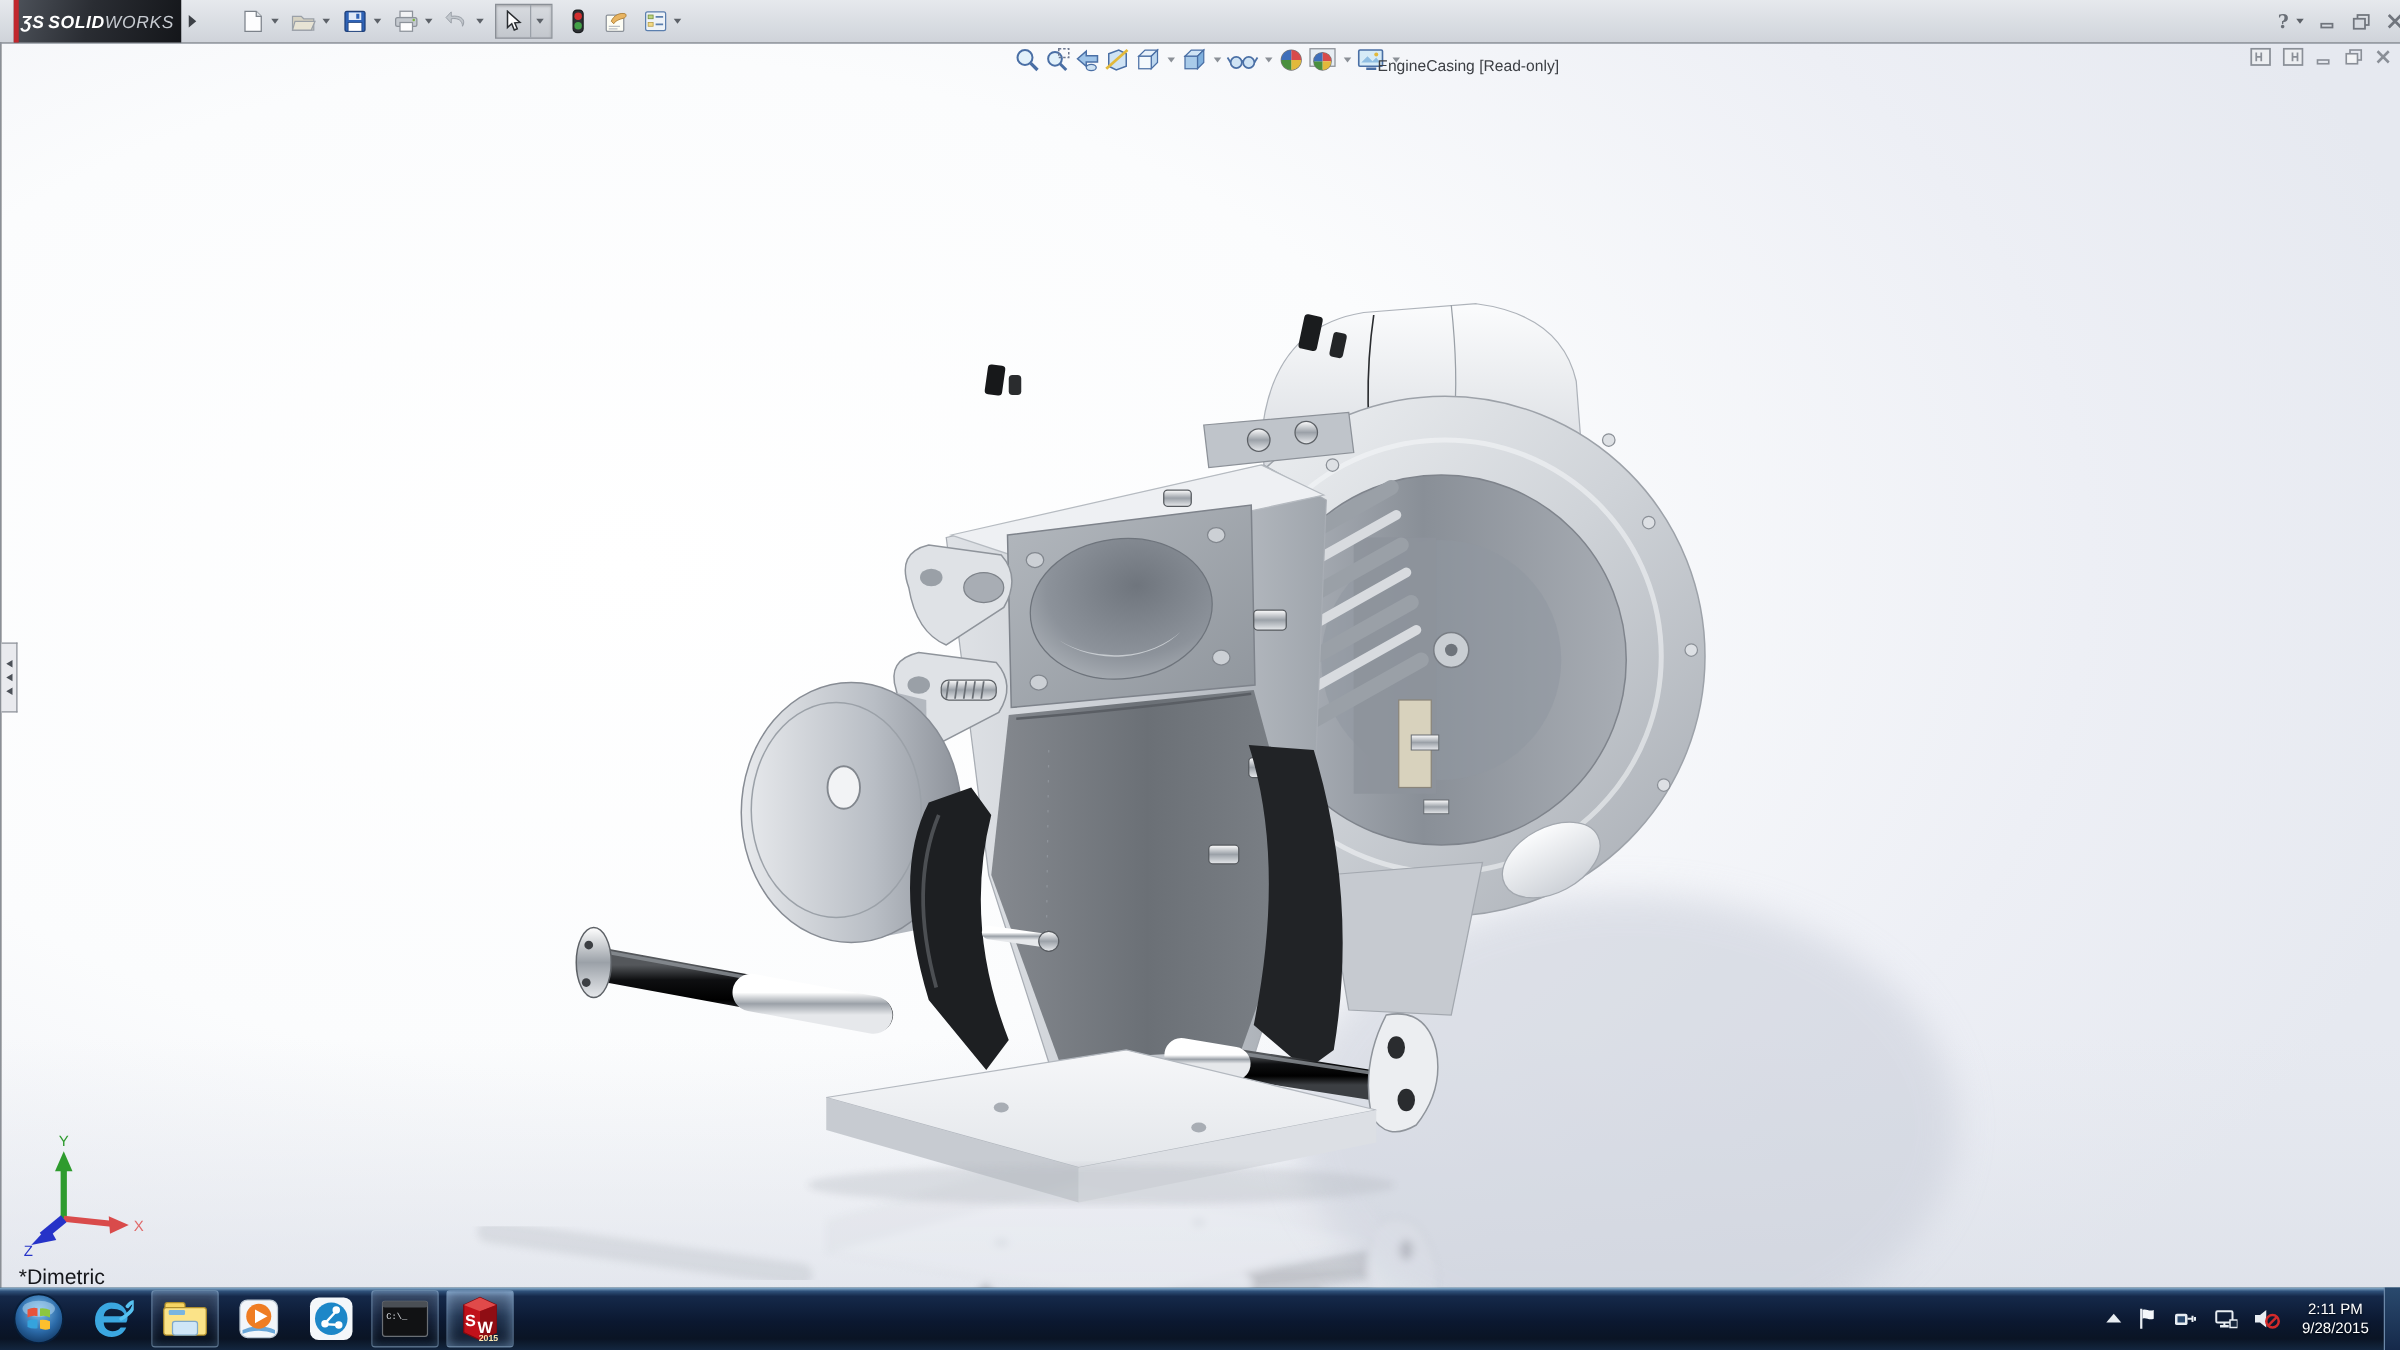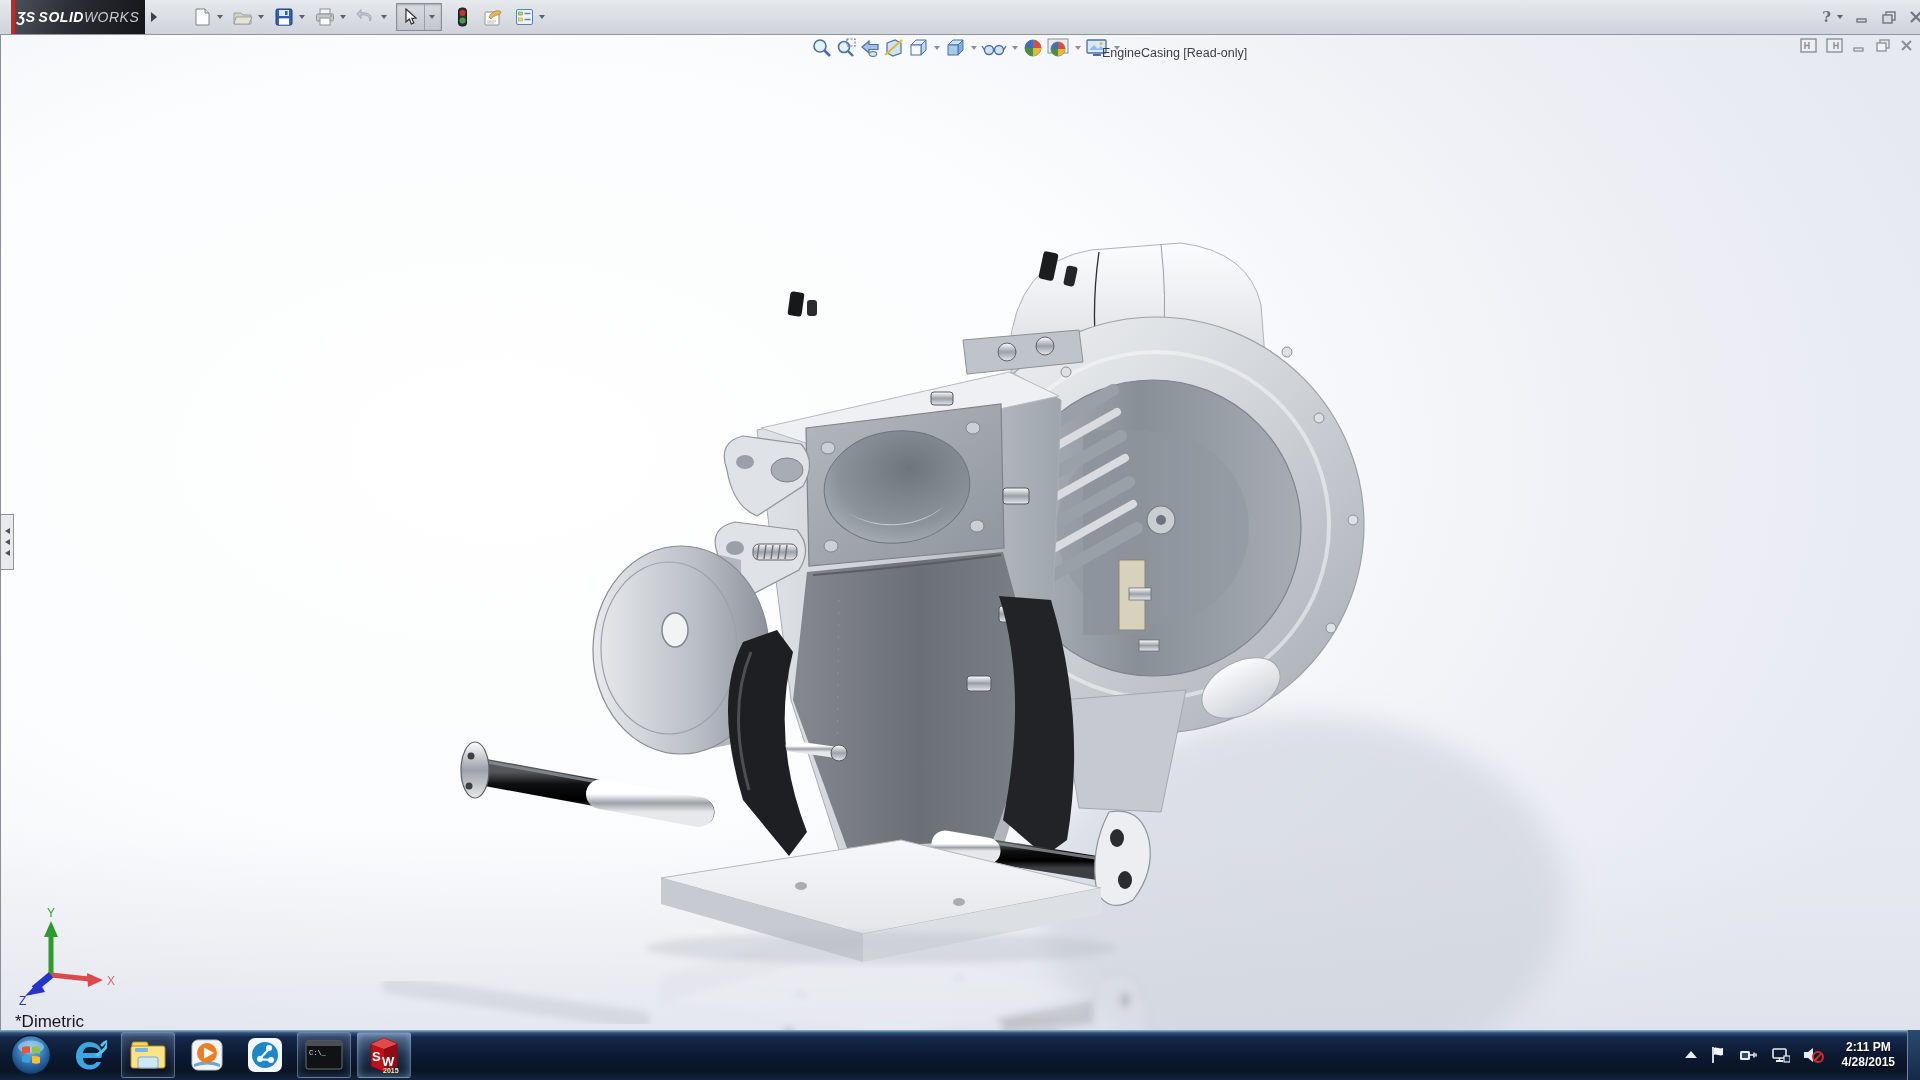--- a/index.html
+++ b/index.html
@@ -64,21 +64,21 @@
   .tk-item{width:52px;height:44px;margin:0 3px;display:flex;align-items:center;justify-content:center;cursor:pointer;border-radius:3px;}
   .tk-btn{border:1px solid rgba(150,185,220,.5);
     background:linear-gradient(rgba(255,255,255,.16),rgba(255,255,255,.05) 45%,rgba(0,0,0,.18));
     box-shadow:inset 0 0 8px rgba(130,180,230,.25);}
   .tk-btn.active{background:linear-gradient(rgba(200,225,250,.38),rgba(140,180,220,.18) 45%,rgba(20,40,70,.25));
     box-shadow:inset 0 0 10px rgba(170,210,250,.5);}
   .tk-spacer{flex:1;}
   .tray{display:flex;align-items:center;gap:12px;margin-right:6px;}
   .tray svg{cursor:pointer;display:block;}
   .clock{color:#fff;font-size:12px;text-align:center;line-height:15px;cursor:pointer;
-    text-shadow:0 1px 2px rgba(0,0,0,.8);padding:0 6px;font-weight:bold;}
+    text-shadow:0 1px 2px rgba(0,0,0,.8);padding:0 6px;}
   .show-desktop{width:12px;height:50px;border-left:1px solid #6c88a8;cursor:pointer;
     background:linear-gradient(#2a4a6e,#15294a);}
 </style>
 </head>
 <body>
 
 <div class="screen">
 
   <div class="titlebar">
     <div class="logo-box">
@@ -625,19 +625,19 @@
           <path d="M9.5 12 L9.5 14" stroke="#e8edf2" stroke-width="1.6"></path>
           <rect x="14" y="10" width="6" height="6" fill="#16263d" stroke="#e8edf2" stroke-width="1.2"></rect>
         </svg>
       <svg width="22" height="18" viewBox="0 0 22 18">
           <polygon points="2,6 6,6 11,2 11,16 6,12 2,12" fill="#e8edf2"></polygon>
           <circle cx="16" cy="11" r="5" fill="none" stroke="#d22a2a" stroke-width="2"></circle>
           <line x1="12.5" y1="14.5" x2="19.5" y2="7.5" stroke="#d22a2a" stroke-width="2"></line>
         </svg>
       <div class="clock">
         <div>2:11 PM</div>
-        <div>4/28/2015</div>
+        <div>9/28/2015</div>
       </div>
     </div>
     <div class="show-desktop"></div>
   </div>
 
 </div>
 
 </body></html>

